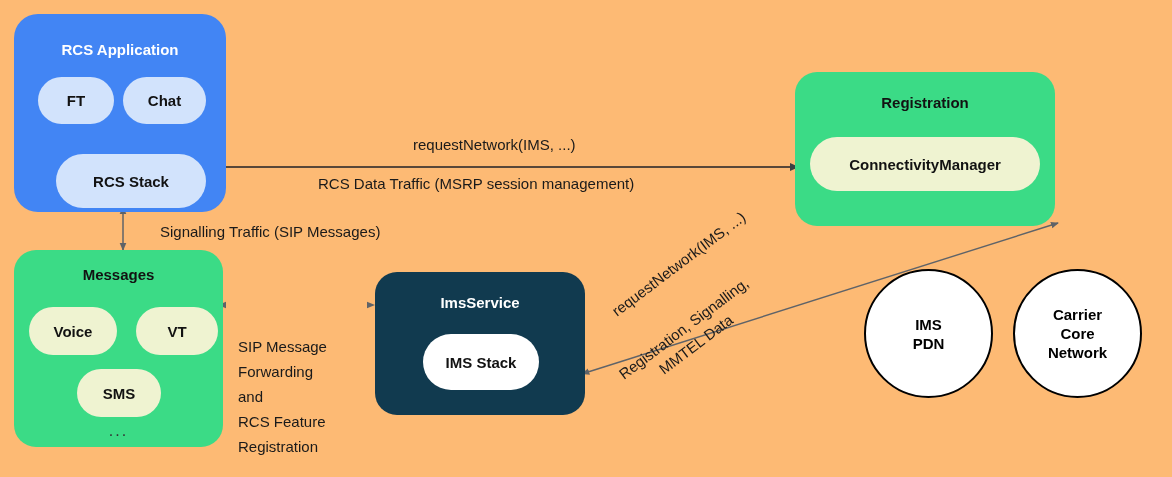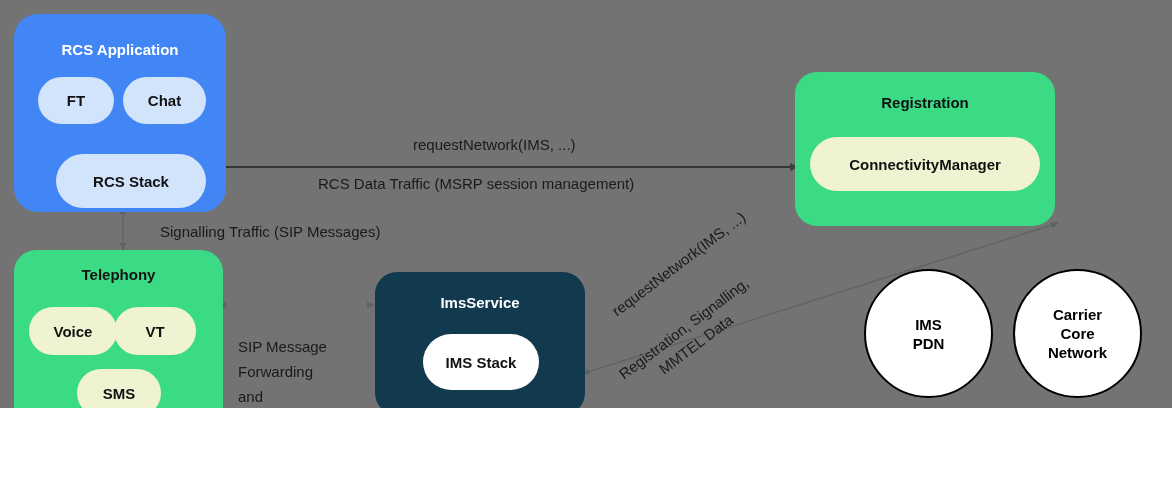--- a/index.html
+++ b/index.html
@@ -7,22 +7,22 @@
     padding: 0;
     background: #ffffff;
   }
   body {
     font-family: "Liberation Sans", sans-serif;
     -webkit-font-smoothing: antialiased;
   }
   #canvas {
     position: relative;
     width: 1172px;
-    height: 408px;
-    background: #737373;
+    height: 477px;
+    background: #fdba74;
     overflow: hidden;
   }
 
   
   .box {
     position: absolute;
     box-sizing: border-box;
     border-radius: 22px;
   }
   .box-title {
@@ -58,21 +58,21 @@
   #pill-chat { left: 109px; top: 63px;  width: 83px; height: 47px; background:#D2E3FC; }
   #pill-rcs-stack { left: 42px; top: 140px; width: 150px; height: 54px; background:#D2E3FC; }
 
   #telephony-box {
     left: 14px; top: 250px; width: 209px; height: 197px;
     background: #3BDB86;
     border-radius: 22px;
   }
   #telephony-box .box-title { top: 16px; color: #121212; }
   #pill-voice { left: 15px;  top: 57px;  width: 88px; height: 48px; background:#EFF3D1; }
-  #pill-vt    { left: 100px; top: 57px;  width: 82px; height: 48px; background:#EFF3D1; }
+  #pill-vt    { left: 122px; top: 57px;  width: 82px; height: 48px; background:#EFF3D1; }
   #pill-sms   { left: 63px;  top: 119px; width: 84px; height: 48px; background:#EFF3D1; }
   #telephony-ellipsis {
     position: absolute; left: 0; right: 0; top: 172px;
     text-align: center; font-size: 16px; color: #333; letter-spacing: 2px;
   }
 
   #ims-service-box {
     left: 375px; top: 272px; width: 210px; height: 143px;
     background: #113A4F;
     border-radius: 22px;
@@ -191,21 +191,21 @@
   </svg>
 
   <div class="box" id="rcs-app-box">
     <div class="box-title">RCS Application</div>
     <div class="pill" id="pill-ft">FT</div>
     <div class="pill" id="pill-chat">Chat</div>
     <div class="pill" id="pill-rcs-stack">RCS Stack</div>
   </div>
 
   <div class="box" id="telephony-box">
-    <div class="box-title">Telephony</div>
+    <div class="box-title">Messages</div>
     <div class="pill" id="pill-voice">Voice</div>
     <div class="pill" id="pill-vt">VT</div>
     <div class="pill" id="pill-sms">SMS</div>
     <div id="telephony-ellipsis">...</div>
   </div>
 
   <div class="box" id="ims-service-box">
     <div class="box-title">ImsService</div>
     <div class="pill" id="pill-ims-stack">IMS Stack</div>
   </div>

